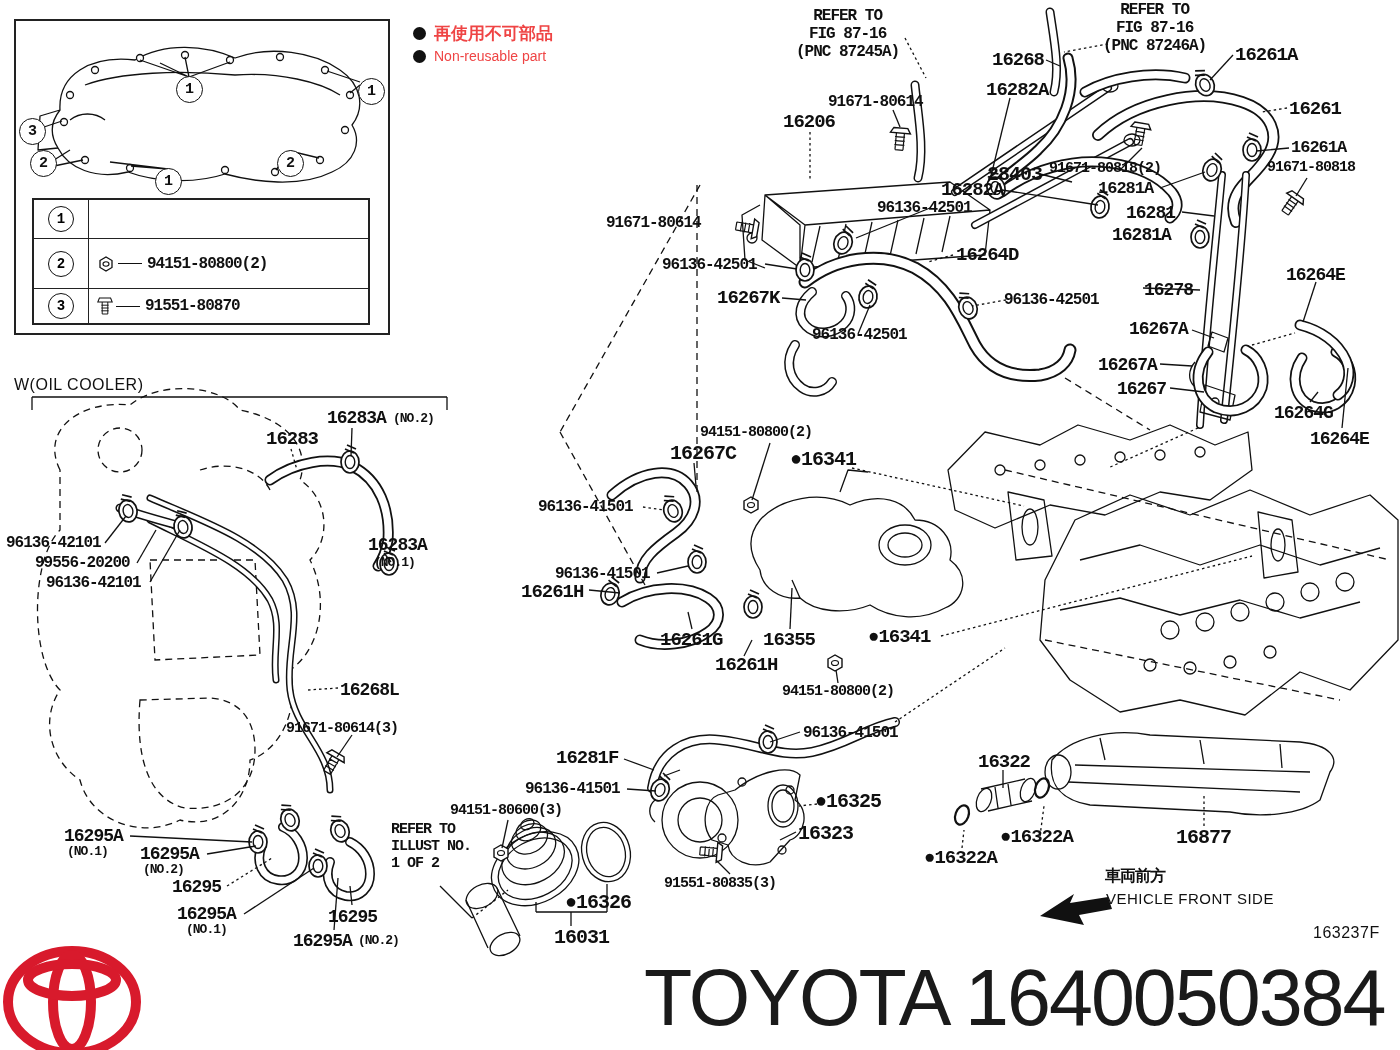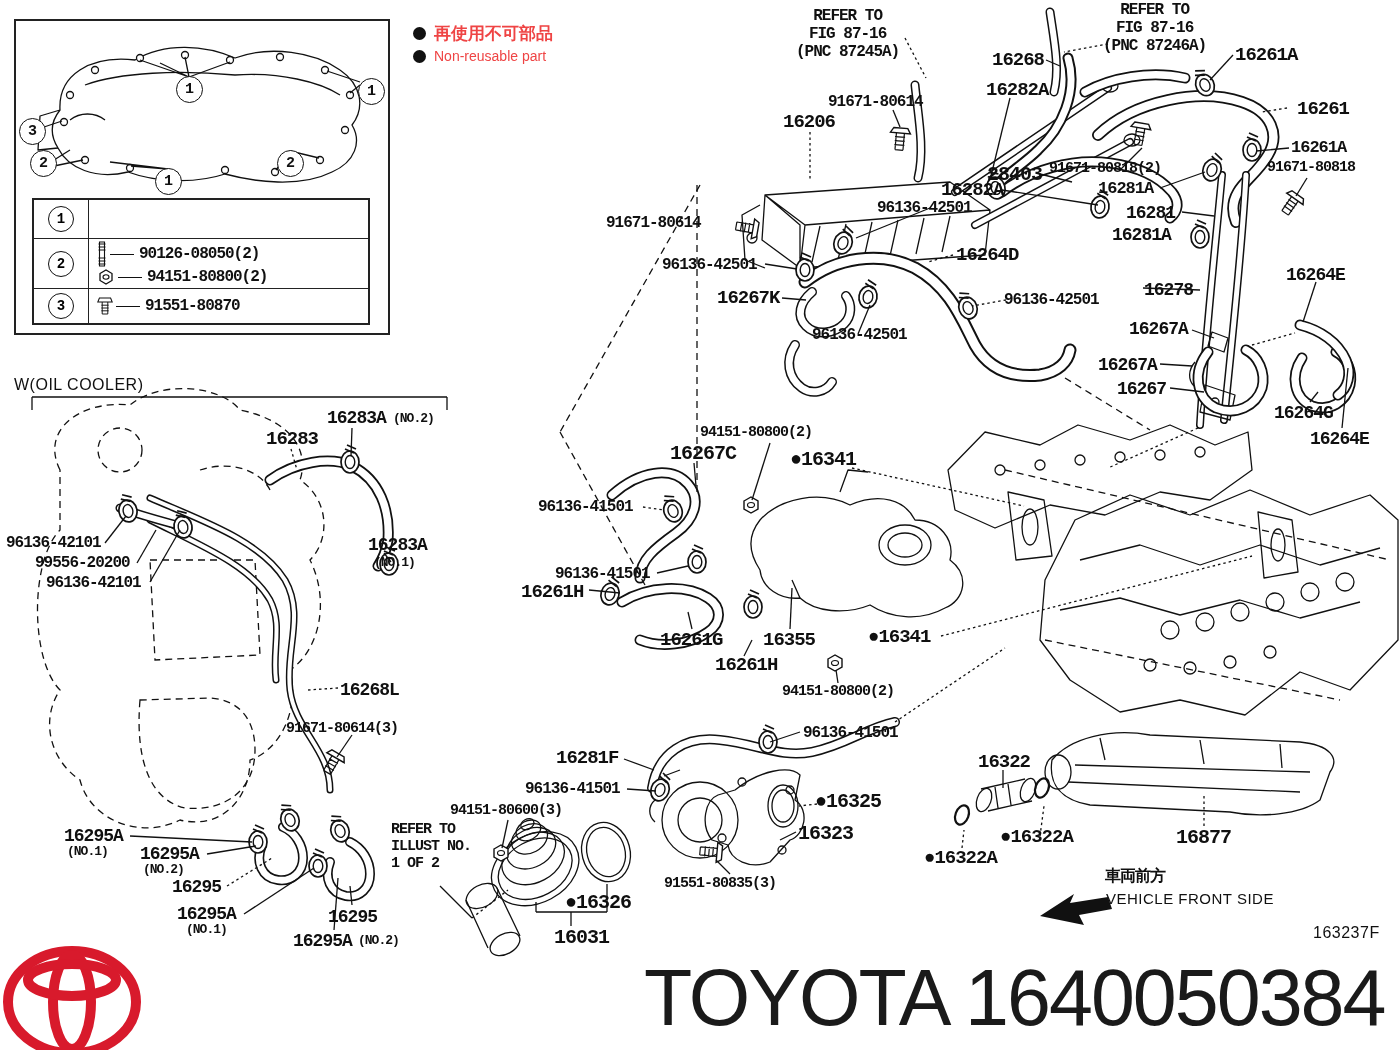--- a/index.html
+++ b/index.html
@@ -407,30 +407,20 @@
         <div class="leg-co">1</div>
       </div>
     </div>
     <div class="leg-row" style="height: 50px;">
       <div class="leg-num">
         <div class="leg-co">2</div>
       </div>
       <div class="leg-parts">
         <div class="leg-part">
           <span class="leg-ico">
-            <svg width="10" height="26" viewBox="-5 -13 10 26">
-              <path d="M-2.5,-12 H2.5 V12 H-2.5 Z" fill="#fff" stroke="#111" stroke-width="1.1"></path>
-              <path d="M-3.5,-10 H3.5 M-3.5,-7 H3.5 M-3.5,-4 H3.5 M-3.5,4 H3.5 M-3.5,7 H3.5 M-3.5,10 H3.5" stroke="#111" stroke-width="1"></path>
-            </svg>
-          </span>
-          <span class="leg-dash"></span>
-          <span>90126-08050(2)</span>
-        </div>
-        <div class="leg-part">
-          <span class="leg-ico">
             <svg width="18" height="16" viewBox="-9 -8 18 16">
               <path d="M-6,-3.5 L0,-7 L6,-3.5 L6,3.5 L0,7 L-6,3.5 Z" fill="#fff" stroke="#111" stroke-width="1.3"></path>
               <ellipse rx="3" ry="2.2" fill="none" stroke="#111" stroke-width="1.1"></ellipse>
             </svg>
           </span>
           <span class="leg-dash"></span>
           <span>94151-80800(2)</span>
         </div>
       </div>
     </div>
@@ -458,21 +448,21 @@
 FIG 87-16
 (PNC 87245A)</div>
     <div class="lbl center" style="left: 1103px; top: 2px; font-size: 16px;">REFER TO
 FIG 87-16
 (PNC 87246A)</div>
     <div class="lbl" style="left: 992px; top: 50px; font-size: 19px;">16268</div>
     <div class="lbl" style="left: 1235px; top: 45px; font-size: 19px;">16261A</div>
     <div class="lbl" style="left: 986px; top: 80px; font-size: 19px;">16282A</div>
     <div class="lbl" style="left: 828px; top: 94px; font-size: 16px;">91671-80614</div>
     <div class="lbl" style="left: 783px; top: 112px; font-size: 19px;">16206</div>
-    <div class="lbl" style="left: 1289px; top: 99px; font-size: 19px; margin-left: 8px;">16261</div>
+    <div class="lbl" style="left: 1289px; top: 99px; font-size: 19px;">16261</div>
     <div class="lbl" style="left: 1291px; top: 138px; font-size: 17px;">16261A</div>
     <div class="lbl" style="left: 1267px; top: 160px; font-size: 15px;">91671-80818</div>
     <div class="lbl" style="left: 1049px; top: 161px; font-size: 15px;">91671-80818(2)</div>
     <div class="lbl" style="left: 987px; top: 164px; font-size: 20px;">28403</div>
     <div class="lbl" style="left: 941px; top: 180px; font-size: 19px;">16282A</div>
     <div class="lbl" style="left: 1098px; top: 179px; font-size: 17px;">16281A</div>
     <div class="lbl" style="left: 1126px; top: 203px; font-size: 18px;">16281</div>
     <div class="lbl" style="left: 1112px; top: 225px; font-size: 18px;">16281A</div>
     <div class="lbl" style="left: 606px; top: 215px; font-size: 16px;">91671-80614</div>
     <div class="lbl" style="left: 877px; top: 200px; font-size: 16px;">96136-42501</div>

